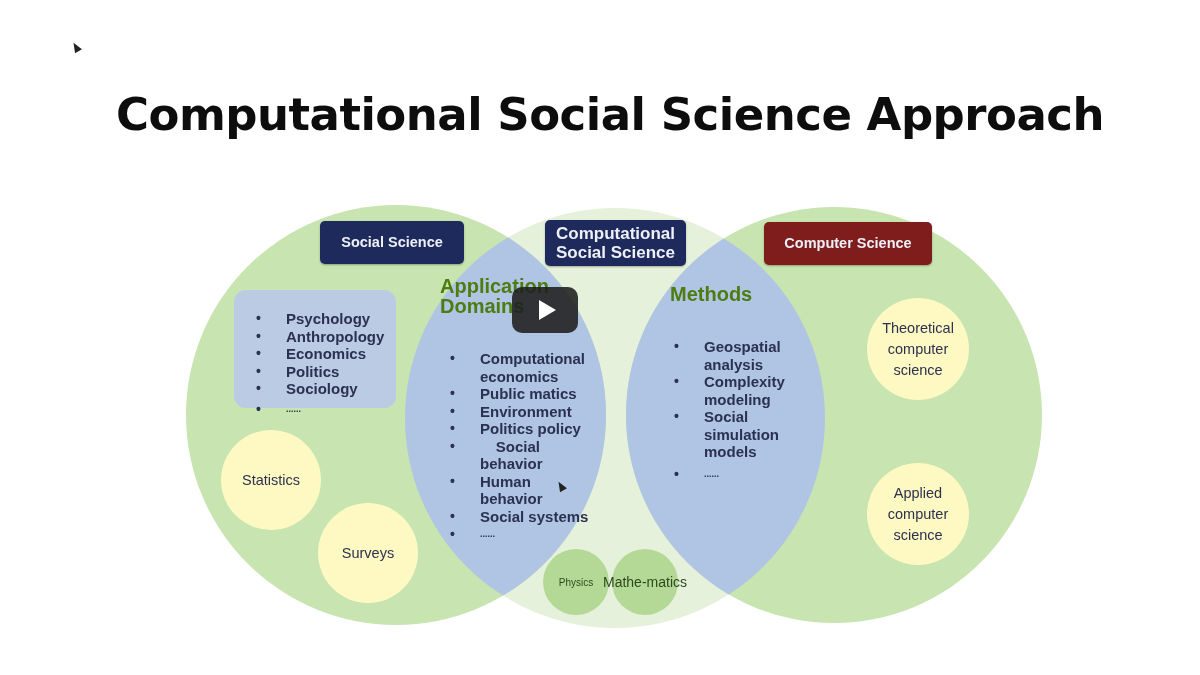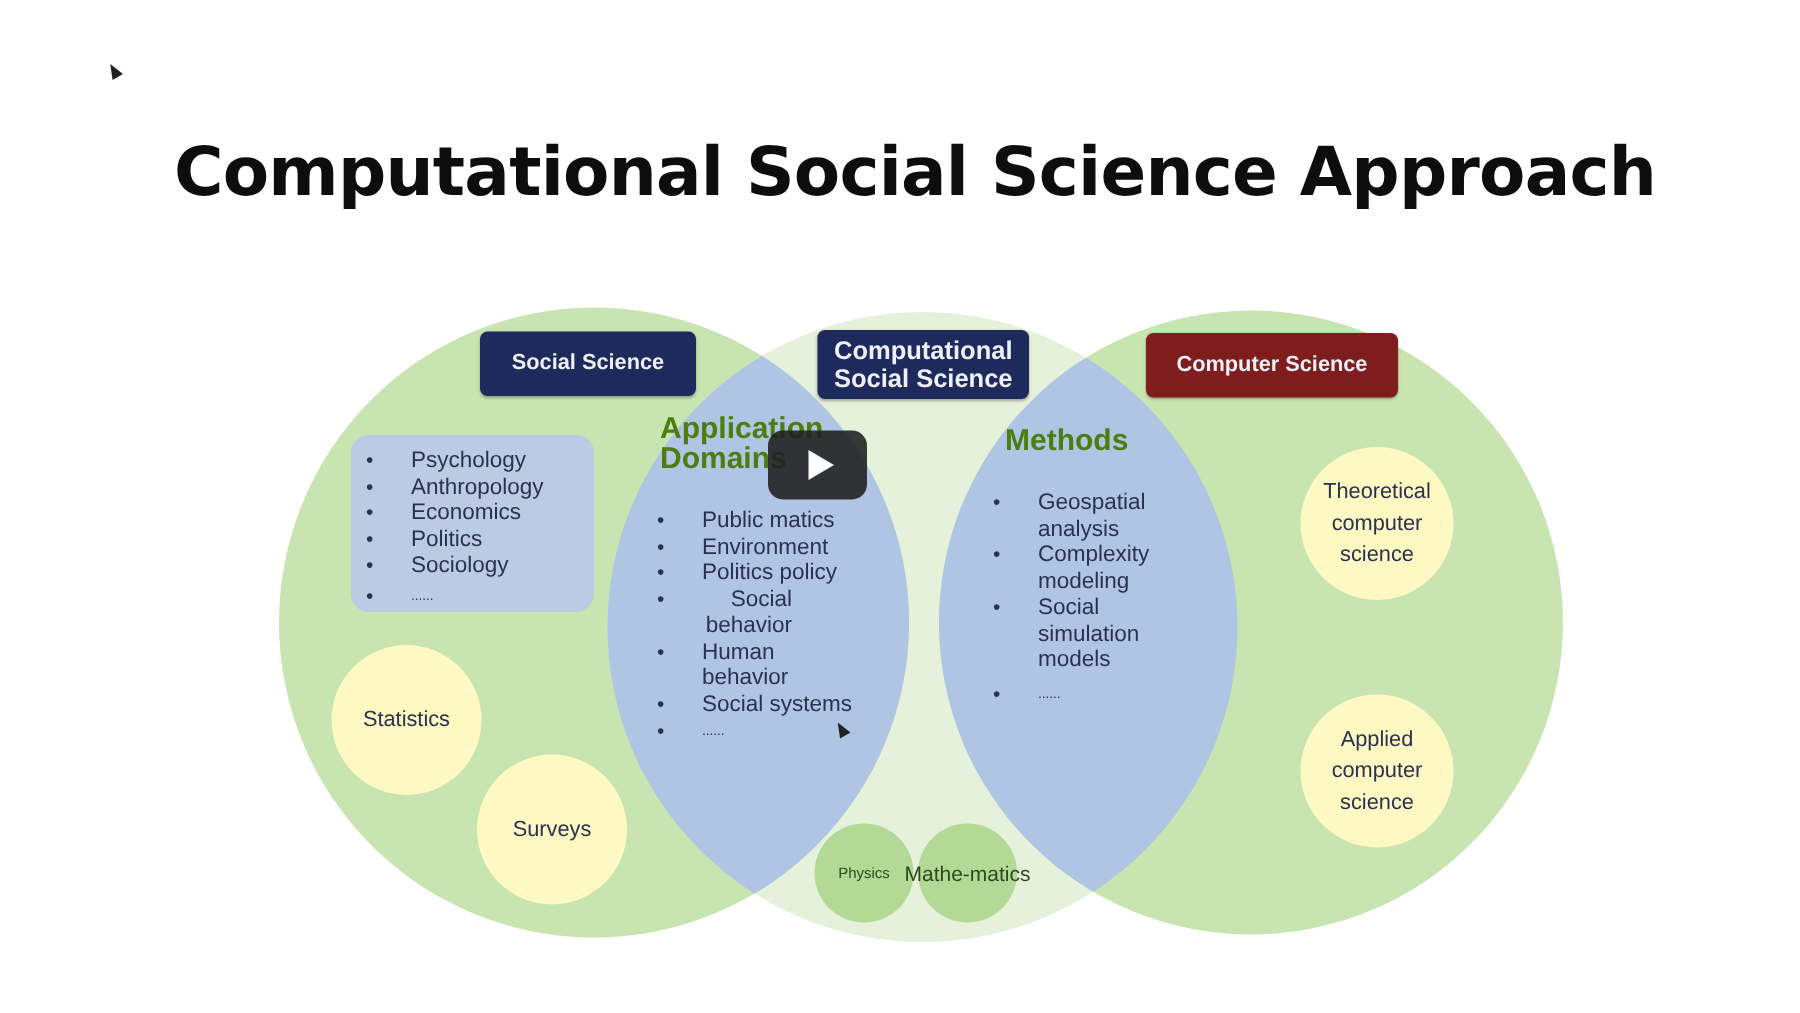--- a/index.html
+++ b/index.html
@@ -1,21 +1,21 @@
 <!DOCTYPE html>
 <html><head>
 <meta charset="utf-8">
 <style>
   html, body { margin:0; padding:0; }
   body { width:1200px; height:675px; background:#ffffff; position:relative; overflow:hidden; font-family:"Liberation Sans", sans-serif; }
   .slide-title { position:absolute; left:0; top:88px; width:1220px; text-align:center; font-family:"DejaVu Sans", sans-serif; font-weight:bold; font-size:45px; letter-spacing:-0.5px; color:#0d0d0d; }
   svg.venn { position:absolute; left:0; top:0; }
   .hdr { position:absolute; background:#1f2a5c; color:#eef0f8; border-radius:5px; font-weight:bold; font-size:14.5px; text-align:center; display:flex; align-items:center; justify-content:center; line-height:19px; box-shadow:0 1px 2px rgba(0,0,0,.3); }
   .list-box { position:absolute; background:#bccbe4; border-radius:12px; }
-  ul.blist { position:absolute; margin:4px; padding:0; list-style:none; font-size:15px; color:#2b3150; line-height:17.5px; }
+  ul.blist { position:absolute; margin:16px; padding:0; list-style:none; font-size:15px; color:#2b3150; line-height:17.5px;font-weight:bold; }
   ul.blist li { position:relative; padding-left:32px; }
   ul.blist li::before { content:"•"; position:absolute; left:2px; top:0; font-size:14px; }
   .section-head { position:absolute; font-weight:bold; font-size:20px; color:#4d7c0f; line-height:20px; }
   .bubble { position:absolute; border-radius:50%; background:#fef9c3; display:flex; align-items:center; justify-content:center; text-align:center; font-size:14.5px; color:#2b3150; line-height:21px; }
   .bubble.green { background:#b4d996; color:#2d4a1e; }
   .play { position:absolute; left:512px; top:287px; width:66px; height:46px; background:rgba(30,30,30,.88); border-radius:10px; display:flex; align-items:center; justify-content:center; cursor:pointer; }
   .play .tri { width:0; height:0; border-top:10px solid transparent; border-bottom:10px solid transparent; border-left:17px solid #fff; margin-left:4px; }
   .cursor { position:absolute; width:0; height:0; border-left:4px solid transparent; border-right:4px solid transparent; border-bottom:10px solid #222; transform:rotate(-30deg); }
 </style>
 </head>
@@ -65,20 +65,23 @@
 </div>
 <div class="bubble" style="left:318px;top:503px;width:100px;height:100px;">
   <span>Surveys</span>
 </div>
 
 <div class="section-head" style="left:440px;top:276px;width:120px;">
   <div>Application</div>
   <div>Domains</div>
 </div>
 <ul class="blist" style="left:432px;top:334px;width:160px;">
+  <li>
+      <span style="display:block;width:118px;">Computational economics</span>
+    </li>
   <li>Public matics</li>
   <li>Environment</li>
   <li>Politics policy</li>
   <li>
       <span style="display:block;width:60px;text-align:right;">Social behavior</span>
     </li>
   <li>
       <span style="display:block;width:60px;">Human behavior</span>
     </li>
   <li>Social systems</li>

